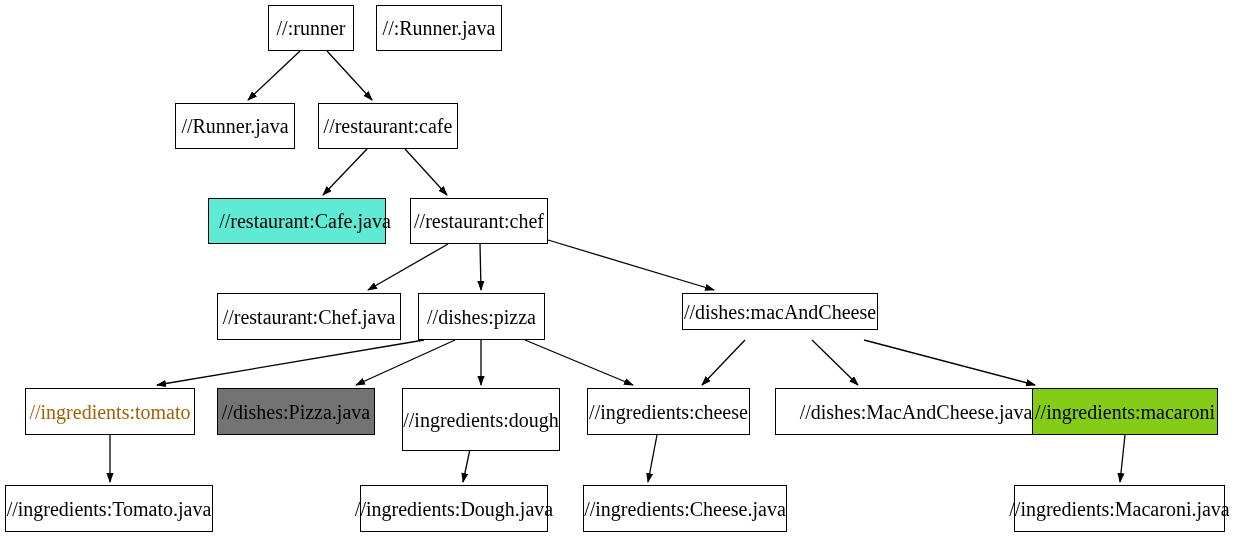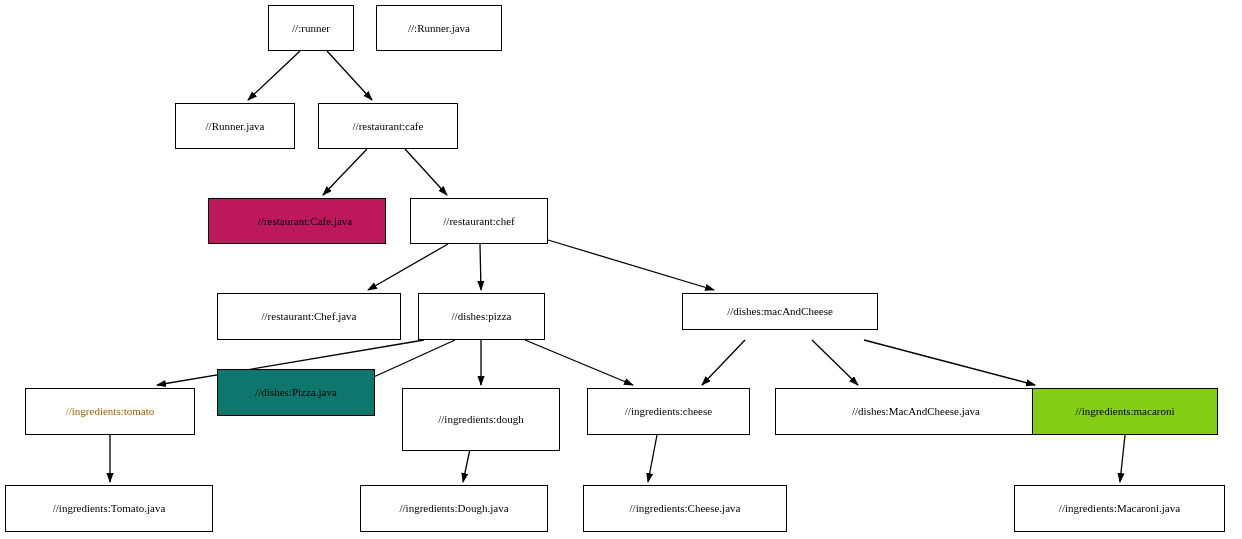--- a/index.html
+++ b/index.html
@@ -38,21 +38,21 @@
     box-sizing: border-box;
     border: 1px solid #000000;
     background: #ffffff;
     display: flex;
     align-items: center;
     justify-content: center;
     white-space: nowrap;
   }
   .graph-node .node-label {
     font-family: "Liberation Serif", "DejaVu Serif", serif;
-    font-size: 11px;
+    font-size: 20px;
     line-height: 1;
     color: #000000;
     letter-spacing: 0px;
   }
 </style>
 </head>
 <body>
 
 <div id="graph-canvas">
 
@@ -90,39 +90,39 @@
       </div>
       <div class="graph-node" style="left: 376px; top: 5px; width: 126px; height: 46px; border-color: rgb(0, 0, 0); background: rgb(255, 255, 255);">
         <span class="node-label" style="color: rgb(0, 0, 0);">//:Runner.java</span>
       </div>
       <div class="graph-node" style="left: 175px; top: 103px; width: 120px; height: 46px; border-color: rgb(0, 0, 0); background: rgb(255, 255, 255);">
         <span class="node-label" style="color: rgb(0, 0, 0);">//Runner.java</span>
       </div>
       <div class="graph-node" style="left: 318px; top: 103px; width: 140px; height: 46px; border-color: rgb(0, 0, 0); background: rgb(255, 255, 255);">
         <span class="node-label" style="color: rgb(0, 0, 0);">//restaurant:cafe</span>
       </div>
-      <div class="graph-node" style="left: 208px; top: 198px; width: 178px; height: 46px; border-color: rgb(0, 0, 0); background: #be185d; padding-left: 16px;">
+      <div class="graph-node" style="left: 208px; top: 198px; width: 178px; height: 46px; border-color: rgb(0, 0, 0); background: #5eead4; padding-left: 16px;">
         <span class="node-label" style="color: rgb(0, 0, 0);">//restaurant:Cafe.java</span>
       </div>
       <div class="graph-node" style="left: 410px; top: 198px; width: 138px; height: 46px; border-color: rgb(0, 0, 0); background: rgb(255, 255, 255);">
         <span class="node-label" style="color: rgb(0, 0, 0);">//restaurant:chef</span>
       </div>
       <div class="graph-node" style="left: 217px; top: 293px; width: 184px; height: 47px; border-color: rgb(0, 0, 0); background: rgb(255, 255, 255);">
         <span class="node-label" style="color: rgb(0, 0, 0);">//restaurant:Chef.java</span>
       </div>
       <div class="graph-node" style="left: 418px; top: 293px; width: 127px; height: 47px; border-color: rgb(0, 0, 0); background: rgb(255, 255, 255);">
         <span class="node-label" style="color: rgb(0, 0, 0);">//dishes:pizza</span>
       </div>
       <div class="graph-node" style="left: 682px; top: 293px; width: 196px; height: 37px; border-color: rgb(0, 0, 0); background: rgb(255, 255, 255);">
         <span class="node-label" style="color: rgb(0, 0, 0);">//dishes:macAndCheese</span>
       </div>
       <div class="graph-node" style="left: 25px; top: 388px; width: 170px; height: 47px; border-color: rgb(0, 0, 0); background: rgb(255, 255, 255);">
         <span class="node-label" style="color: #a16207;">//ingredients:tomato</span>
       </div>
-      <div class="graph-node" style="left: 217px; top: 369px; width: 158px; height: 47px; border-color: rgb(0, 0, 0); background: #0f766e;">
+      <div class="graph-node" style="left: 217px; top: 388px; width: 158px; height: 47px; border-color: rgb(0, 0, 0); background: #737373;">
         <span class="node-label" style="color: rgb(0, 0, 0);">//dishes:Pizza.java</span>
       </div>
       <div class="graph-node" style="left: 402px; top: 388px; width: 158px; height: 63px; border-color: rgb(0, 0, 0); background: rgb(255, 255, 255);">
         <span class="node-label" style="color: rgb(0, 0, 0);">//ingredients:dough</span>
       </div>
       <div class="graph-node" style="left: 587px; top: 388px; width: 163px; height: 47px; border-color: rgb(0, 0, 0); background: rgb(255, 255, 255);">
         <span class="node-label" style="color: rgb(0, 0, 0);">//ingredients:cheese</span>
       </div>
       <div class="graph-node" style="left: 775px; top: 388px; width: 282px; height: 47px; border-color: rgb(0, 0, 0); background: rgb(255, 255, 255);">
         <span class="node-label" style="color: rgb(0, 0, 0);">//dishes:MacAndCheese.java</span>

